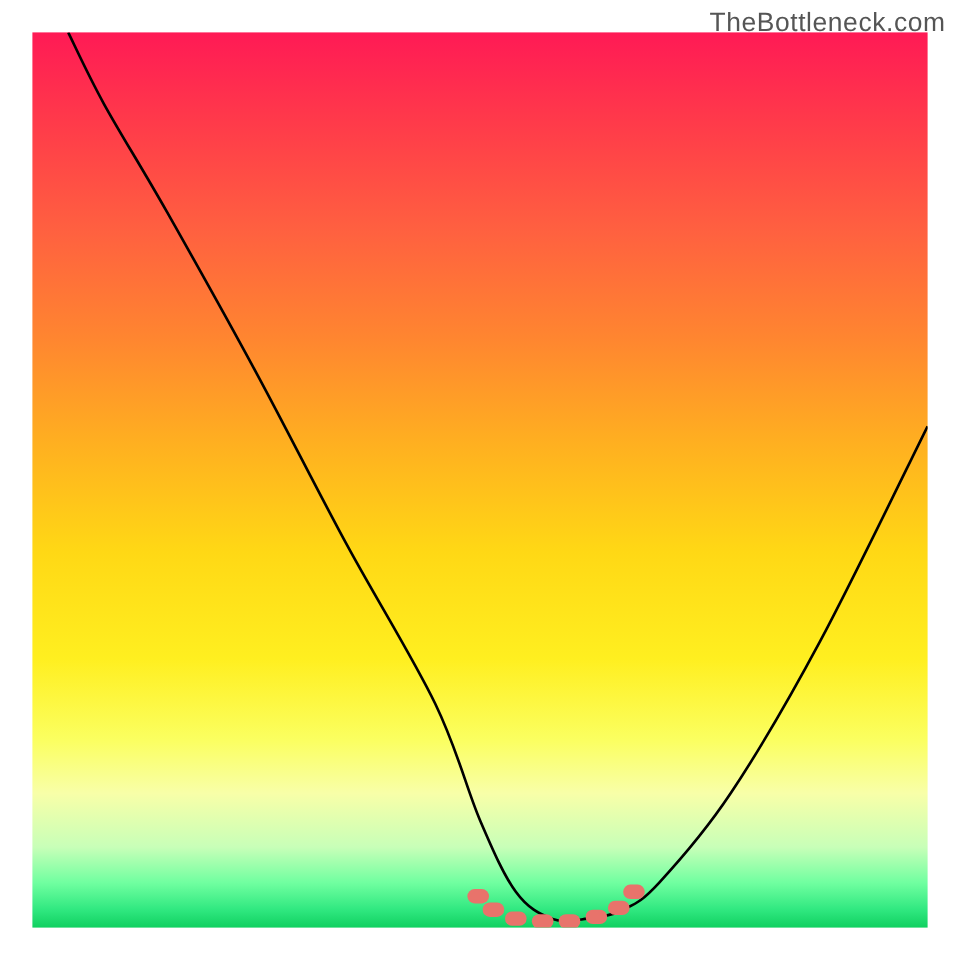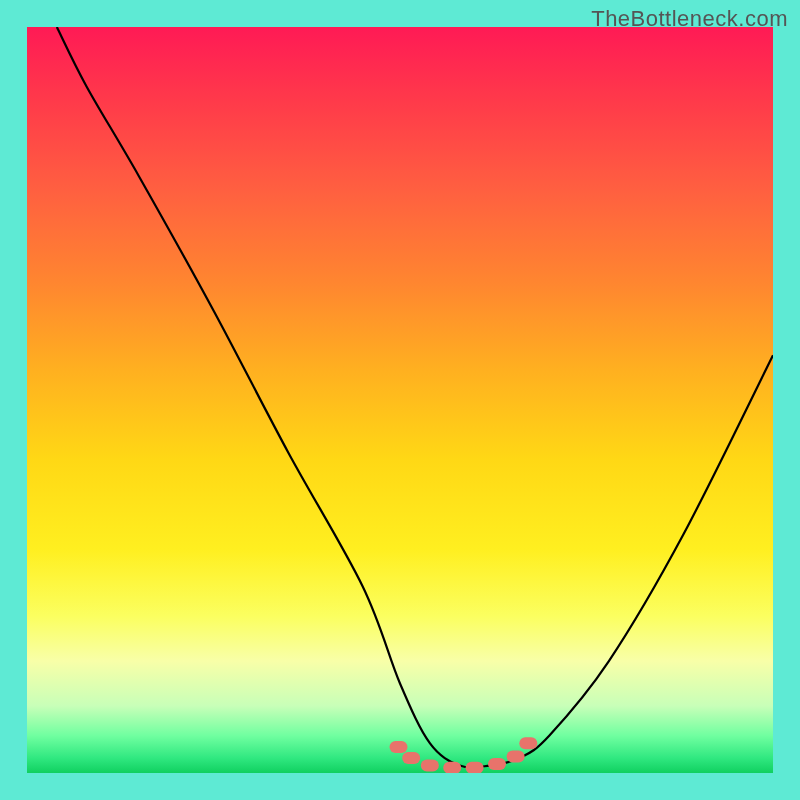--- a/index.html
+++ b/index.html
@@ -8,21 +8,21 @@
     background: #000;
     width: 800px;
     height: 800px;
     overflow: hidden;
     font-family: Arial, sans-serif;
   }
   .container {
     position: relative;
     width: 800px;
     height: 800px;
-    background: #5eead4;
+    background: #ffffff;
   }
   .plot-area {
     position: absolute;
     left: 27px;
     top: 27px;
     width: 746px;
     height: 746px;
     background: linear-gradient(to bottom,
       #ff1a55 0%,
       #ff3a4a 10%,

